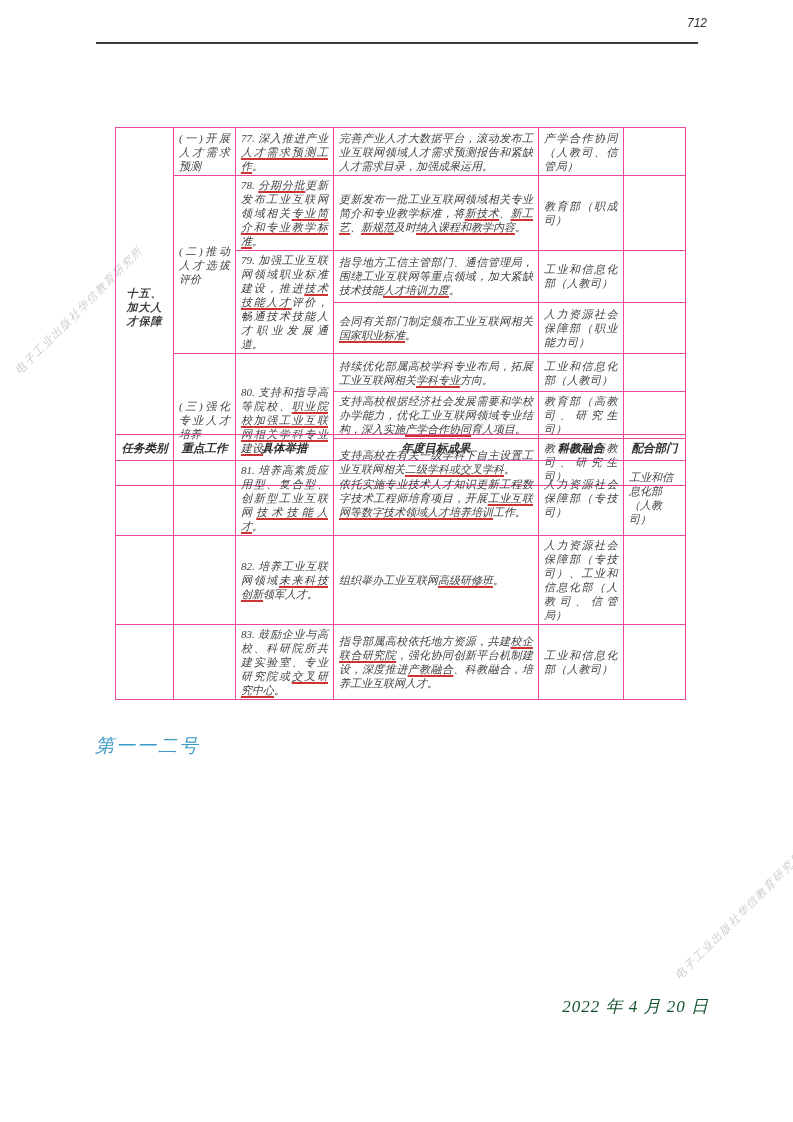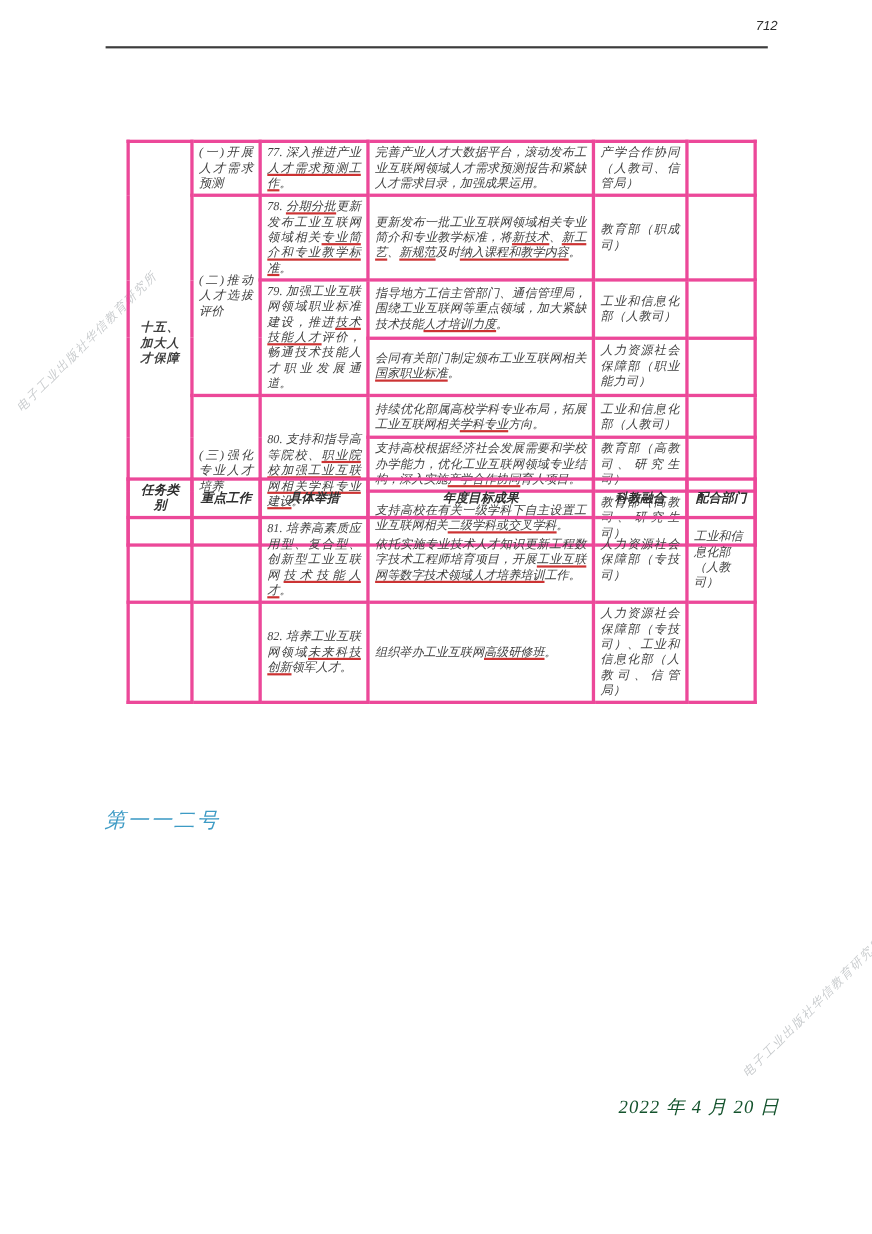--- a/index.html
+++ b/index.html
@@ -29,21 +29,21 @@
   .wm1{left:-36px;top:291px;}
   .wm2{left:624px;top:896px;}
   
   .doc-table{
     position:absolute;border-collapse:collapse;table-layout:fixed;width:570px;left:115px;
     font-size:11px;line-height:14px;color:#3f3f3f;
   }
   .t1{top:115px;}
   .t2{top:422px;}
   .doc-table td,.doc-table th{
-    border:3px solid #ec4899;padding:2px 5px;vertical-align:middle;
+    border:1px solid #ec4899;padding:2px 5px;vertical-align:middle;
     overflow:hidden;
   }
   .doc-table th{font-weight:bold;text-align:center;color:#2e2e2e;font-size:11.5px;}
   .cell-cat{font-weight:bold;text-align:center;letter-spacing:1px;}
   .cell-work{text-align:justify;}
   .cell-measure{text-align:justify;}
   .cell-result{text-align:justify;}
   .cell-lead{text-align:justify;letter-spacing:.5px;}
   .doc-table u{
     text-decoration:underline;
@@ -165,20 +165,28 @@
         <td class="cell-support">工业和信息化部（人教司）</td>
       </tr>
       <tr style="height:62px">
         <td class="cell-cat"></td>
         <td class="cell-work"></td>
         <td class="cell-measure">82. 培养工业互联网领域<u>未来科技创新</u>领军人才。</td>
         <td class="cell-result">组织举办工业互联网<u>高级研修班</u>。</td>
         <td class="cell-lead">人力资源社会保障部（专技司）、工业和信息化部（人教司、信管局）</td>
         <td class="cell-support"></td>
       </tr>
+      <tr style="height:72px">
+        <td class="cell-cat"></td>
+        <td class="cell-work"></td>
+        <td class="cell-measure">83. 鼓励企业与高校、科研院所共建实验室、专业研究院或<u>交叉研究中心</u>。</td>
+        <td class="cell-result">指导部属高校依托地方资源，共建<u>校企联合研究院</u>，强化协同创新平台机制建设，深度推进<u>产教融合</u>、科教融合，培养工业互联网人才。</td>
+        <td class="cell-lead">工业和信息化部（人教司）</td>
+        <td class="cell-support"></td>
+      </tr>
     </tbody>
   </table>
 
   <div class="decree-number">第一一二号</div>
   <div class="decree-date">2022 年 4 月 20 日</div>
 
   <div class="bottom-bar"></div>
 </div>
 
 </body></html>

